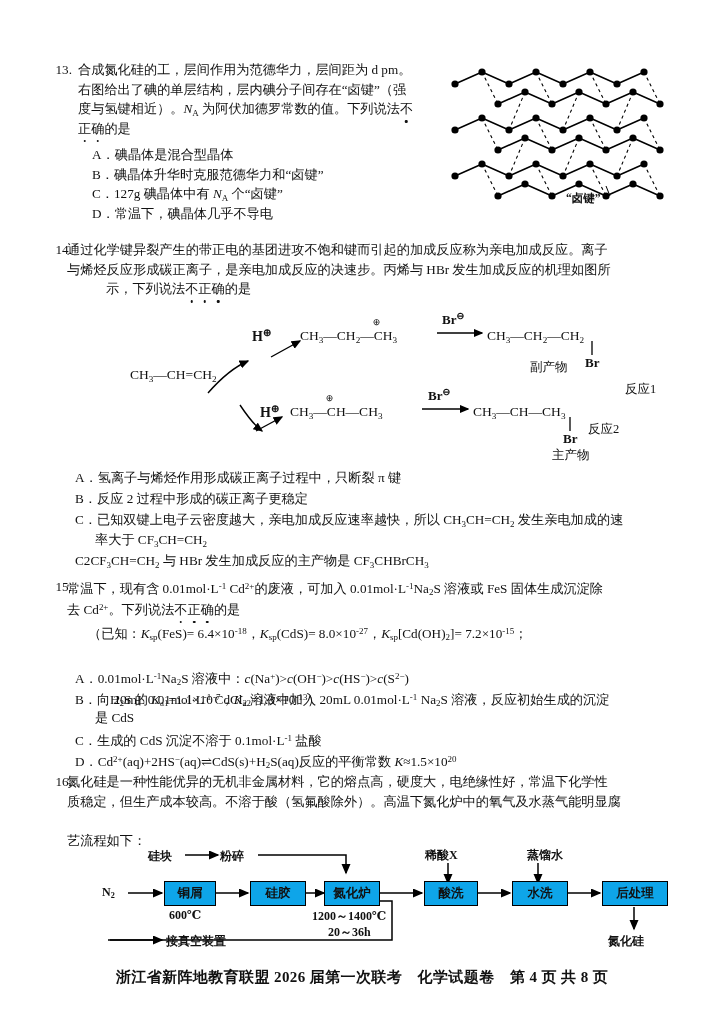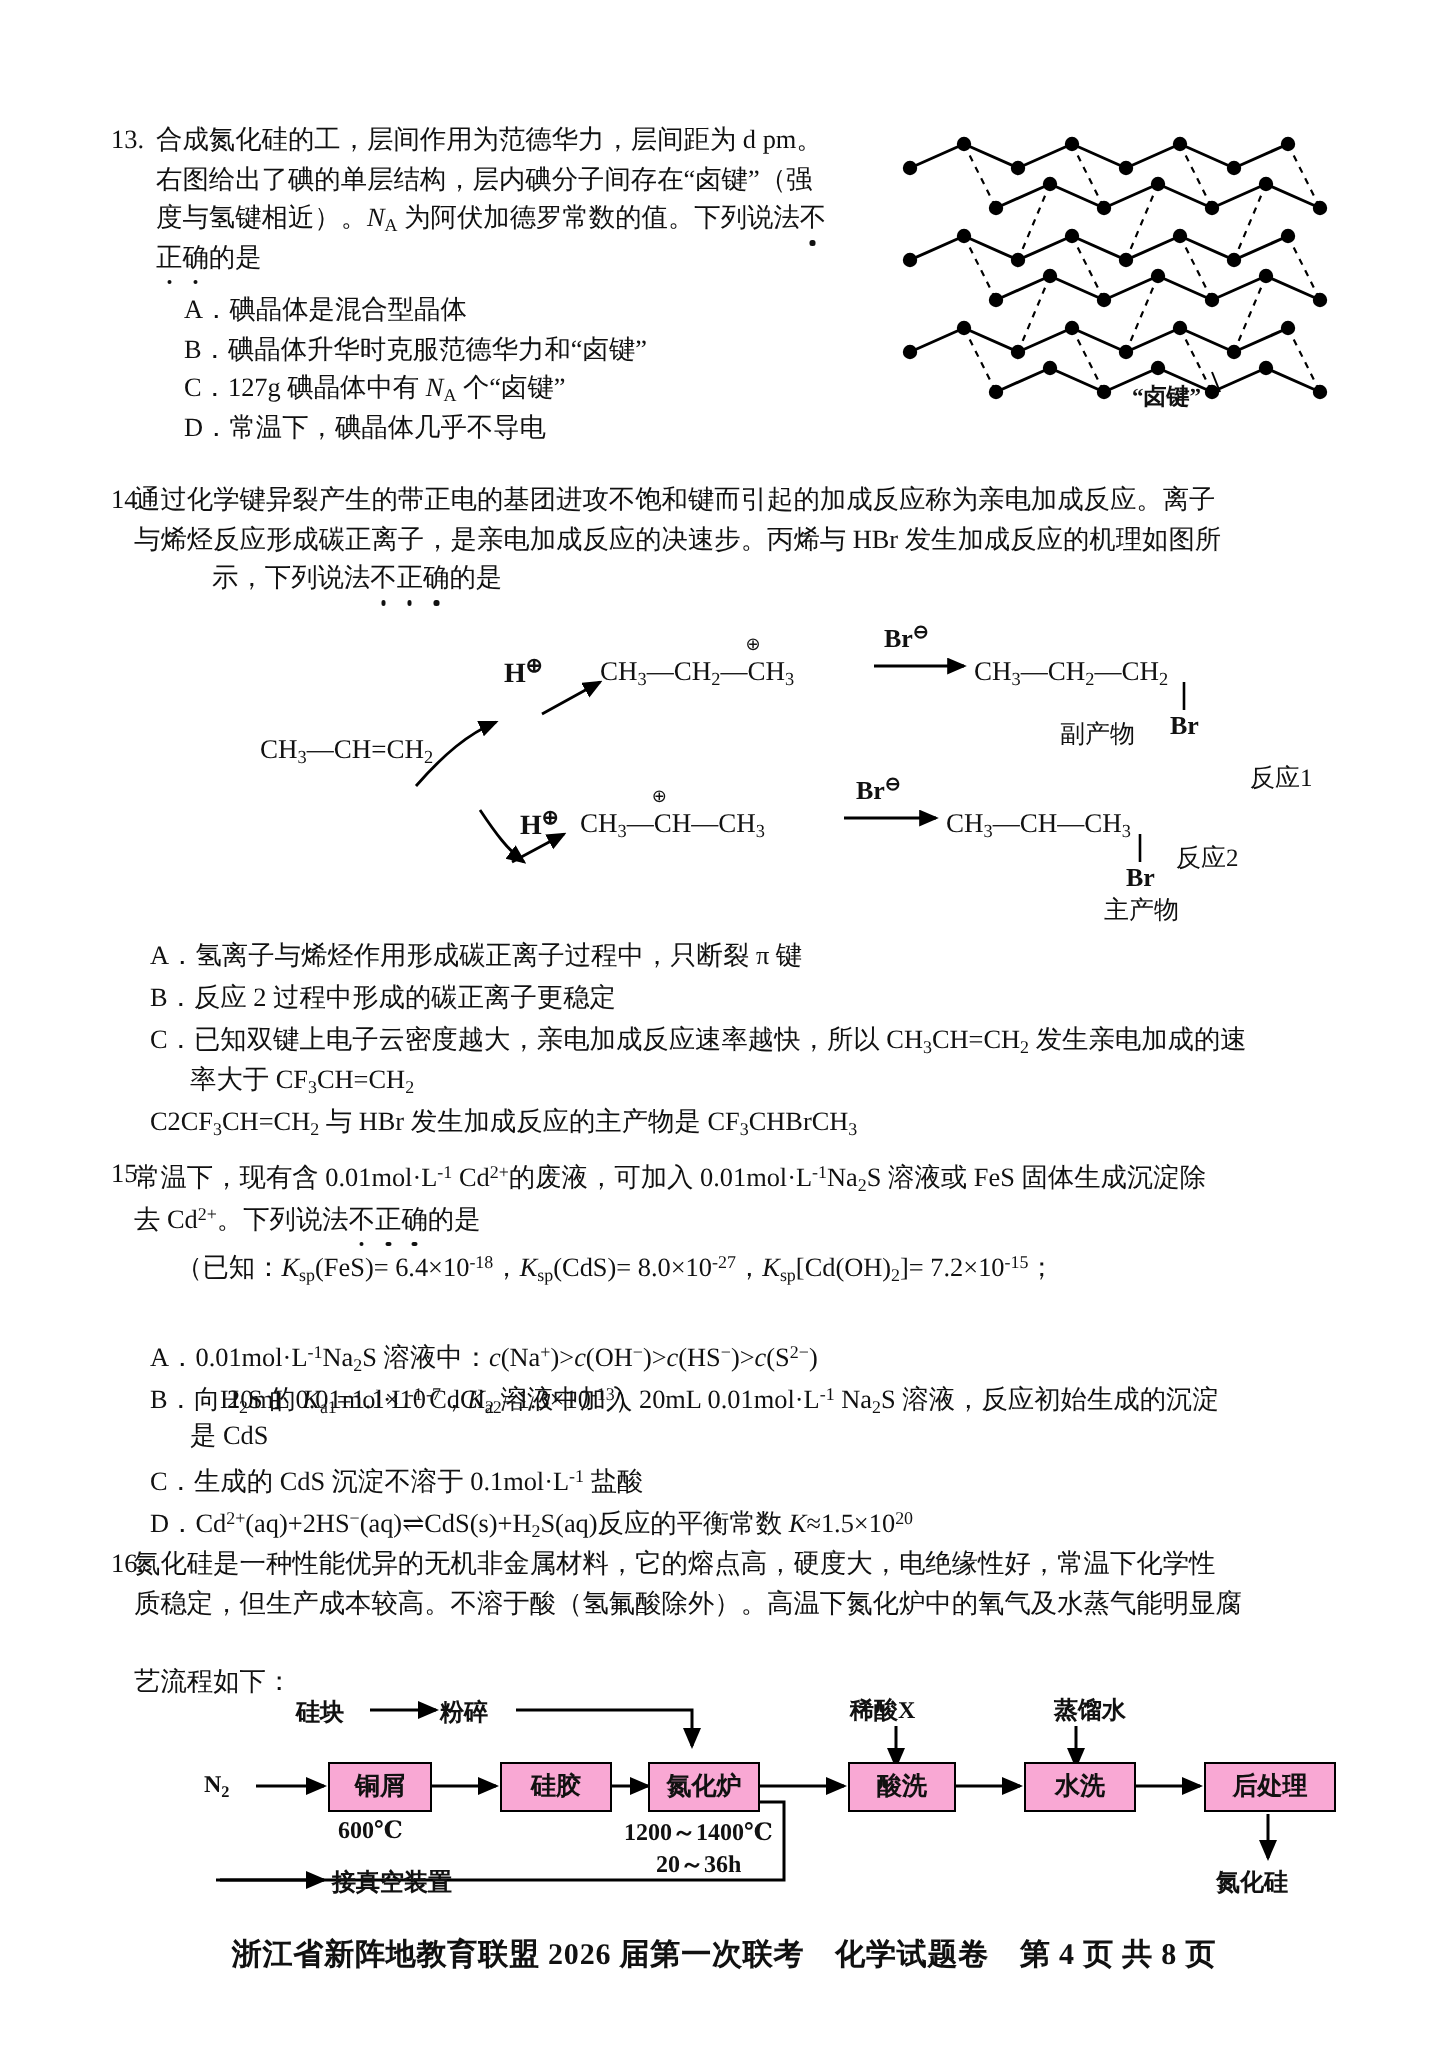--- a/index.html
+++ b/index.html
@@ -104,21 +104,21 @@
   .fig-flow {
     position: absolute;
     left: 100px;
     top: 845px;
     width: 600px;
     height: 115px;
   }
   .fig-flow .box {
     position: absolute;
     border: 1.6px solid #000;
-    background: #f9a8d4;
+    background: #0ea5e9;
     font-size: 12.5px;
     font-weight: bold;
     display: flex;
     align-items: center;
     justify-content: center;
     box-sizing: border-box;
   }
   .fig-flow .txt {
     position: absolute;
     font-size: 12px;

